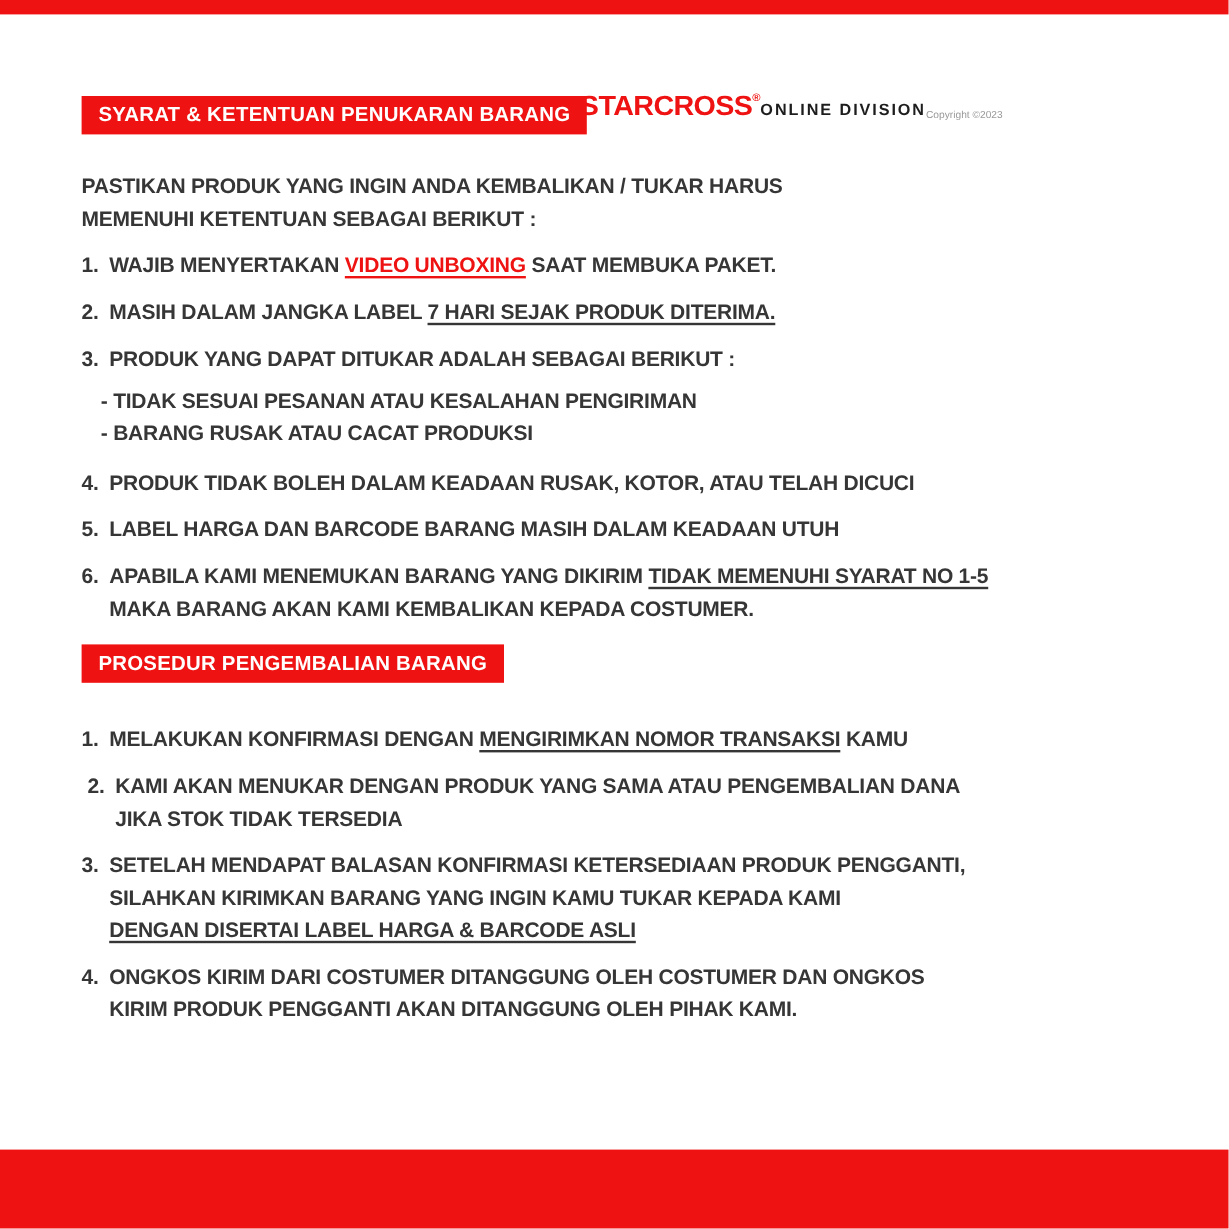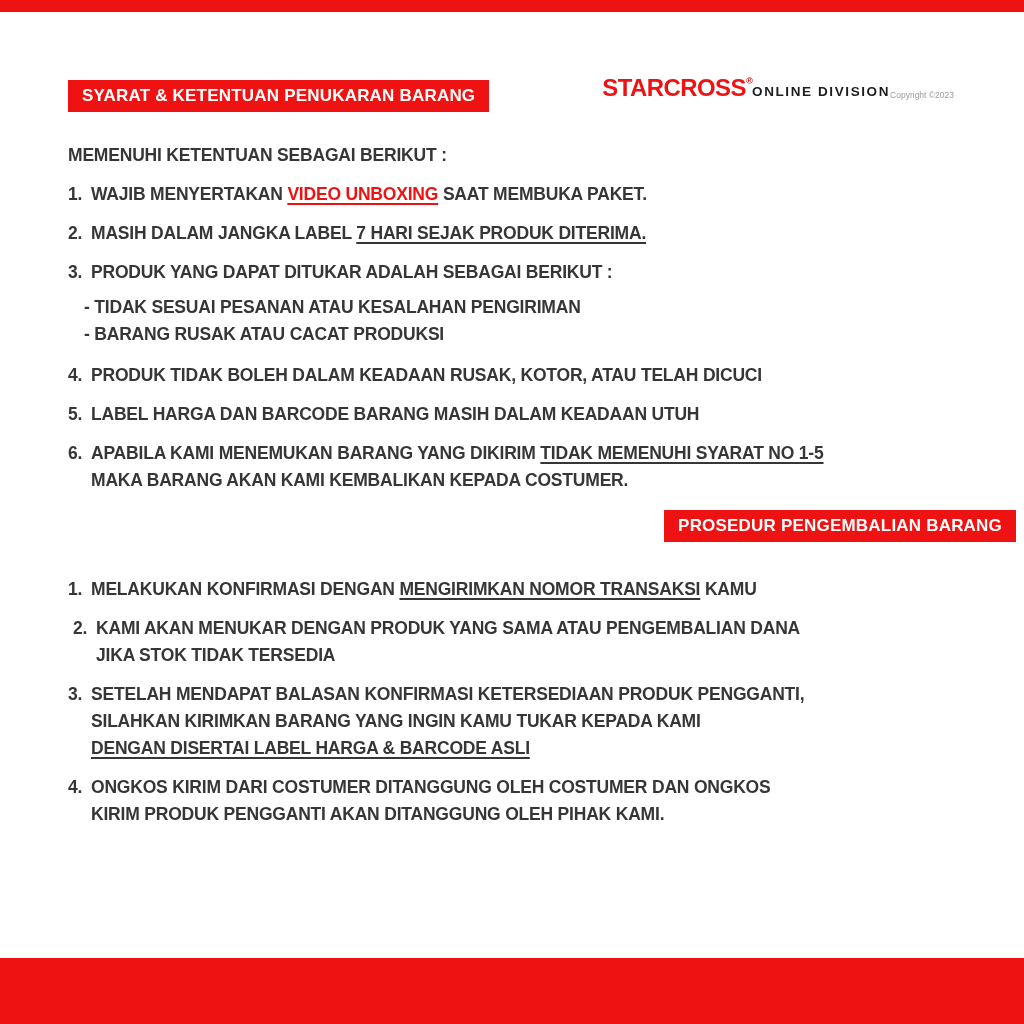--- a/index.html
+++ b/index.html
@@ -1,25 +1,25 @@
 <!DOCTYPE html>
 <html style="--red: #ee1312; --ink: #363636;"><head>
 <meta charset="utf-8">
 <style>
   html,body{margin:0;padding:0;background:#fff;}
   .page{position:relative;width:1024px;height:1024px;background:#ffffff;overflow:hidden;
         font-family:"Liberation Sans",sans-serif;color:var(--ink,#363636);}
   :root{--red:#ee1312;--ink:#363636;}
   .top-bar{position:absolute;top:0;left:0;width:1024px;height:12px;background:var(--red);}
   .bottom-bar{position:absolute;bottom:0;left:0;width:1024px;height:66px;background:var(--red);}
-  .header-row{display:flex;justify-content:space-between;align-items:flex-start;
+  .header-row{display:flex;align-items:flex-start;
               padding:80px 70px 0 68px;}
   .badge{display:inline-block;background:var(--red);color:#fff;font-weight:bold;
          font-size:17px;letter-spacing:.2px;padding:7px 14px 8px 14px;line-height:17px;}
-  .badge2-wrap{margin:16px 8px 0 68px;text-align:right;}
+  .badge2-wrap{margin:16px 8px 0 68px;}
   .logo{display:flex;align-items:flex-end;margin-top:-4px;}
   .brand{color:var(--red);font-weight:bold;font-size:23px;letter-spacing:-.5px;
          transform:scaleX(1.04);transform-origin:right;line-height:24px;}
   .brand .reg{font-size:9px;vertical-align:top;line-height:10px;}
   .division{color:#1d1d1d;font-weight:bold;font-size:13.5px;letter-spacing:1.6px;
             margin-top:4px;line-height:16px;}
   .copyright{color:#9a9a9a;font-size:8.5px;margin-top:6px;line-height:10px;}
   .intro{margin:30px 0 0 68px;font-size:17.5px;font-weight:bold;line-height:27px;
          letter-spacing:-.2px;}
   .list{list-style:none;margin:12px 0 0 0;padding:0 0 0 68px;font-size:17.5px;
@@ -45,20 +45,21 @@
       <span>SYARAT &amp; KETENTUAN PENUKARAN BARANG</span>
     </div>
     <div class="logo">
       <div class="brand"><span>STARCROSS</span><span class="reg">®</span></div>
       <div class="division">ONLINE DIVISION</div>
       <div class="copyright">Copyright ©2023</div>
     </div>
   </div>
 
   <div class="intro" id="intro">
+      <div class="line">PASTIKAN PRODUK YANG INGIN ANDA KEMBALIKAN / TUKAR HARUS</div>
       <div class="line">MEMENUHI KETENTUAN SEBAGAI BERIKUT :</div>
     </div>
 
   <ol class="list" id="list1">
       <li class="item">
         <span class="num">1.</span>
         <div class="lines">
           <div class="line"><span class="">WAJIB MENYERTAKAN </span><span class="ul red">VIDEO UNBOXING</span><span class=""> SAAT MEMBUKA PAKET.</span></div>
         </div>
       </li>

